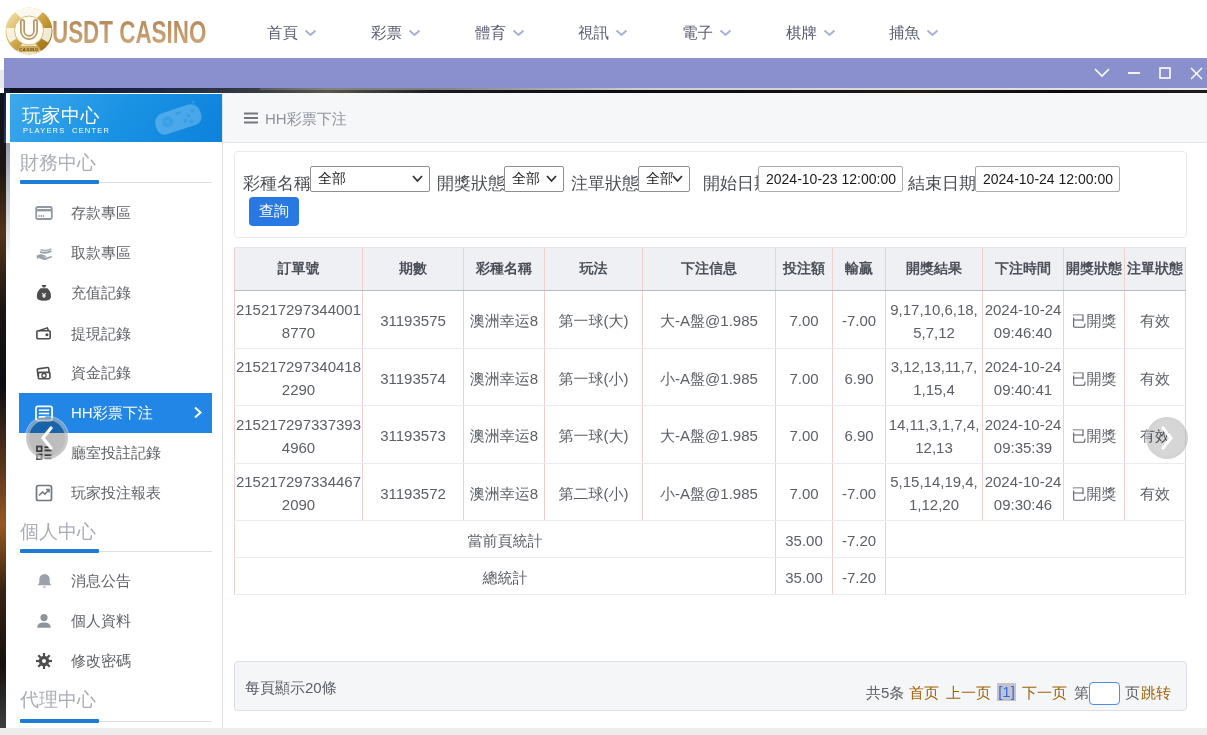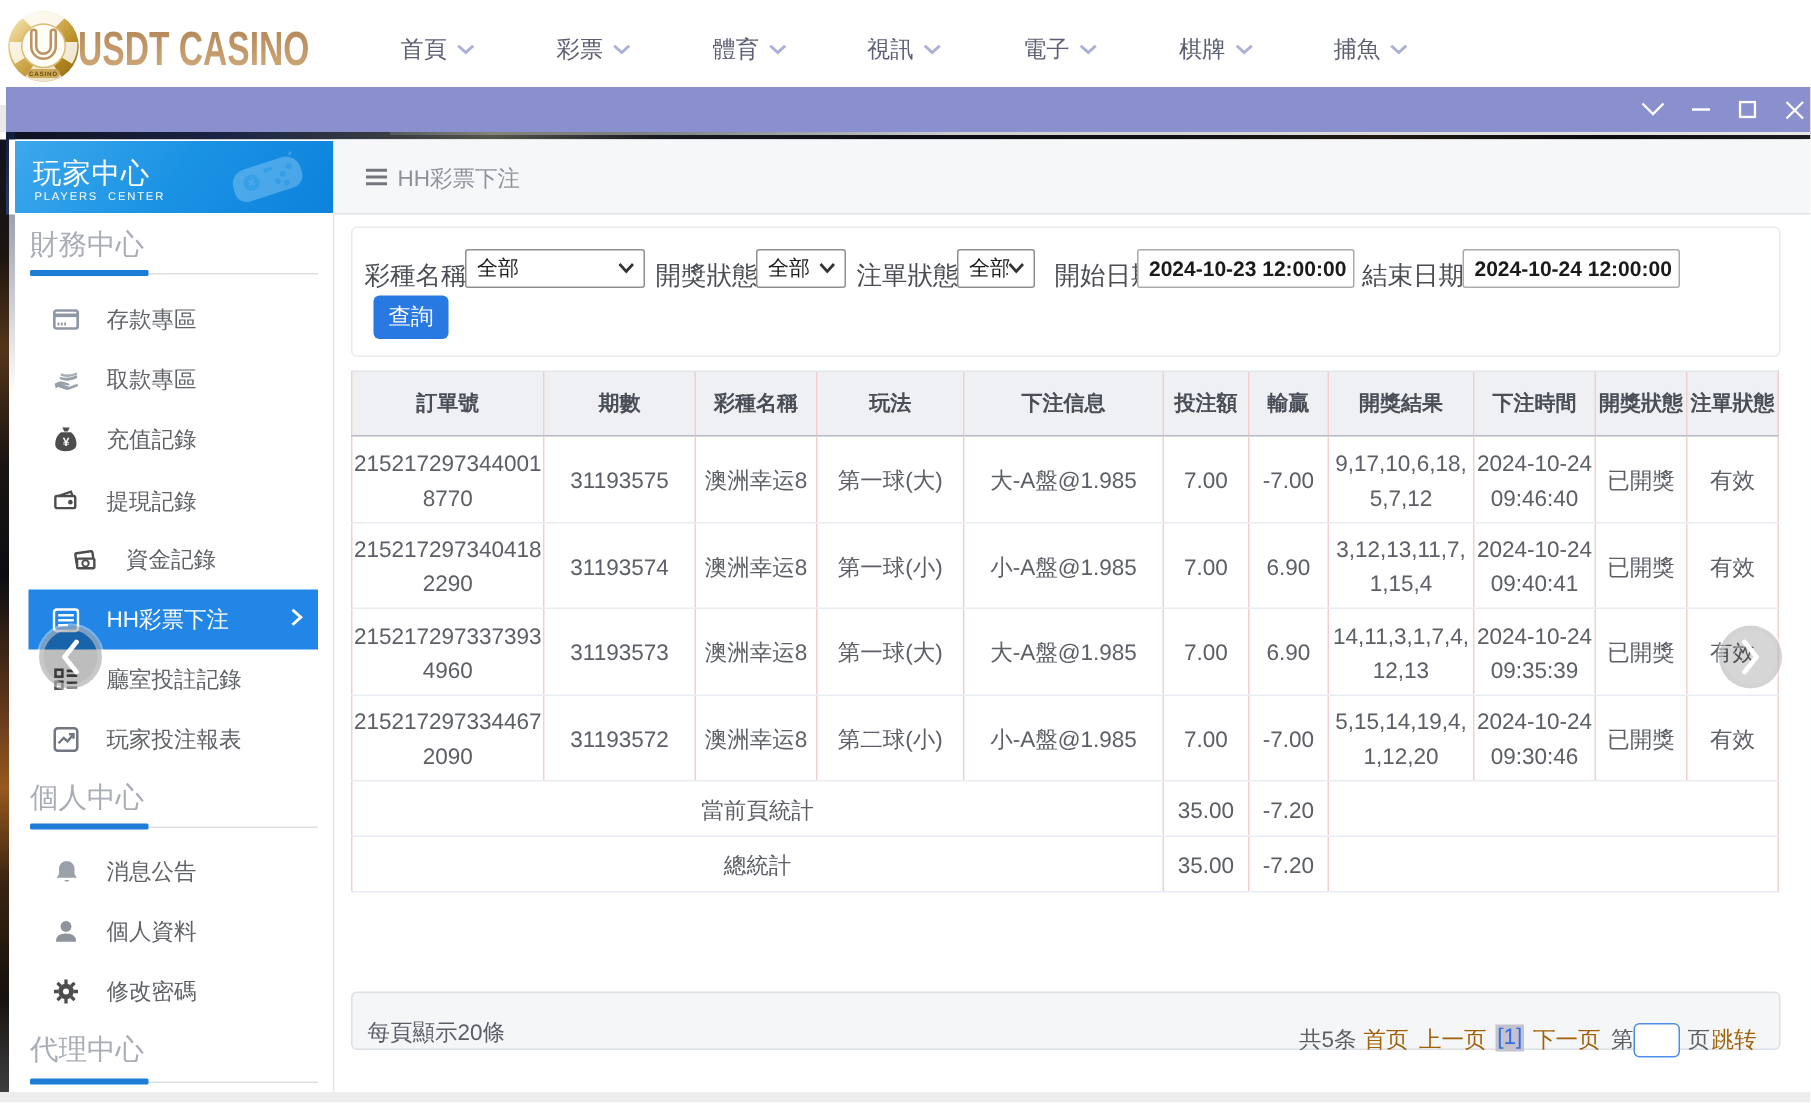--- a/index.html
+++ b/index.html
@@ -49,35 +49,35 @@
 
 #main{left:223px;top:93px;width:984px;height:635px;background:#fff;}
 #crumb{left:223px;top:93px;width:984px;height:50px;background:#f6f7f9;border-bottom:1px solid #e3e5e9;}
 #crumbTxt{left:42px;top:17px;position:absolute;font-size:15px;color:#8c919b;}
 #hamb{left:21px;top:19px;position:absolute;width:14px;height:12px;}
 #filterBox{left:234px;top:151px;width:953px;height:87px;background:#fff;border:1px solid #e7e9ed;border-radius:4px;}
 .flabel{position:absolute;top:172px;font-size:17px;color:#4a4d54;}
 .fsel{position:absolute;top:166px;height:26px;border:1px solid #8f8f8f;border-radius:2px;background:#fff;font-size:14px;color:#1a1a1a;display:flex;align-items:center;padding-left:7px;}
 .fsel svg{background:#fff;}
 .fsel svg{position:absolute;right:6px;top:8px;}
-.finput{position:absolute;top:166px;height:26px;border:1px solid #ababab;border-radius:2px;background:#fff;font-size:14px;color:#1a1a1a;display:flex;align-items:center;padding-left:7px;font-weight:bold;}
+.finput{position:absolute;top:166px;height:26px;border:1px solid #ababab;border-radius:2px;background:#fff;font-size:14px;color:#1a1a1a;display:flex;align-items:center;padding-left:7px;}
 #queryBtn{left:249px;top:197px;width:50px;height:29px;background:#2979e3;border-radius:4px;color:#fff;font-size:15px;display:flex;align-items:center;justify-content:center;}
 
 
 #tbl{left:234px;top:247px;border-collapse:collapse;table-layout:fixed;background:#fff;}
 #tbl th{background:#eef0f3;color:#494e57;font-size:14px;font-weight:bold;height:43px;
  border-left:1px solid #f2cfcf;border-top:1px solid #e3e6ea;border-bottom:1px solid #b6bac1;padding:0 2px;}
 #tbl td{color:#5c6066;font-size:15px;text-align:center;border-left:1px solid #f2cfcf;border-bottom:1px solid #e9ecf1;line-height:23px;padding:3px 0 0;white-space:nowrap;}
 #tbl tr.dataRow{height:57.5px;}
 #tbl tr.sumRow{height:37px;}
 #tbl .first{border-left:1px solid #f2cfcf;}
 #tbl .last{border-right:1px solid #f2cfcf;}
 
 
-#pagerBox{left:234px;top:661px;width:953px;height:39px;background:#f5f6f8;border:1px solid #dcdfe4;border-radius:4px;}
+#pagerBox{left:234px;top:661px;width:953px;height:50px;background:#f5f6f8;border:1px solid #dcdfe4;border-radius:4px;}
 #perPage{left:10px;top:17px;position:absolute;font-size:15px;color:#5a5e66;}
 .pgel{position:absolute;top:22px;font-size:15px;color:#5d6166;white-space:nowrap;}
 a.pgel{color:#a16207;text-decoration:none;}
 #pg1{position:absolute;background:#c4c3cd;color:#2f6ce5;left:762px;top:21px;width:19px;height:18px;font-size:15px;text-align:center;line-height:18px;}
 #pgInput{position:absolute;left:854px;top:20px;width:31px;height:23px;border:1px solid #4f8de8;border-radius:4px;background:#fff;}
 
 
 .circ{position:absolute;width:42px;height:42px;border-radius:50%;border:3px solid rgba(205,207,210,.55);box-shadow:0 0 0 1.5px rgba(255,255,255,.4);display:flex;align-items:center;justify-content:center;}
 #circL{left:26px;top:417px;background:rgba(0,0,0,.26);}
 #circR{left:1146px;top:417px;background:rgba(0,0,0,.16);}
@@ -230,21 +230,21 @@
       <svg width="19" height="18" viewBox="0 0 19 18">
         <g>
           <rect x="2" y="5.5" width="14" height="8.5" rx="1.2" fill="none" stroke="#4d4d4f" stroke-width="1.7"></rect>
           <path d="M4 5.5 l9 -3 1 2.6" fill="none" stroke="#4d4d4f" stroke-width="1.6"></path>
           <circle cx="12.6" cy="9.8" r="1.6" fill="#4d4d4f"></circle>
         </g>
       </svg>
     </span>
     <span class="sbText">提現記錄</span>
   </div>
-<div class="abs sbItem" style="top:353px;margin-left:13px;">
+<div class="abs sbItem" style="top:353px;">
     <span class="sbIcon">
       <svg width="18" height="18" viewBox="0 0 18 18">
         <g fill="none" stroke="#4d4d4f" stroke-width="1.6">
           <rect x="2.6" y="4.2" width="11.5" height="7.5" rx="1" transform="rotate(-8 8 8)"></rect>
           <rect x="3.4" y="8.4" width="11.5" height="6.4" rx="1" fill="#fff"></rect>
         </g>
         <circle cx="9" cy="11.6" r="2.1" fill="none" stroke="#4d4d4f" stroke-width="1.3"></circle>
       </svg>
     </span>
     <span class="sbText">資金記錄</span>

